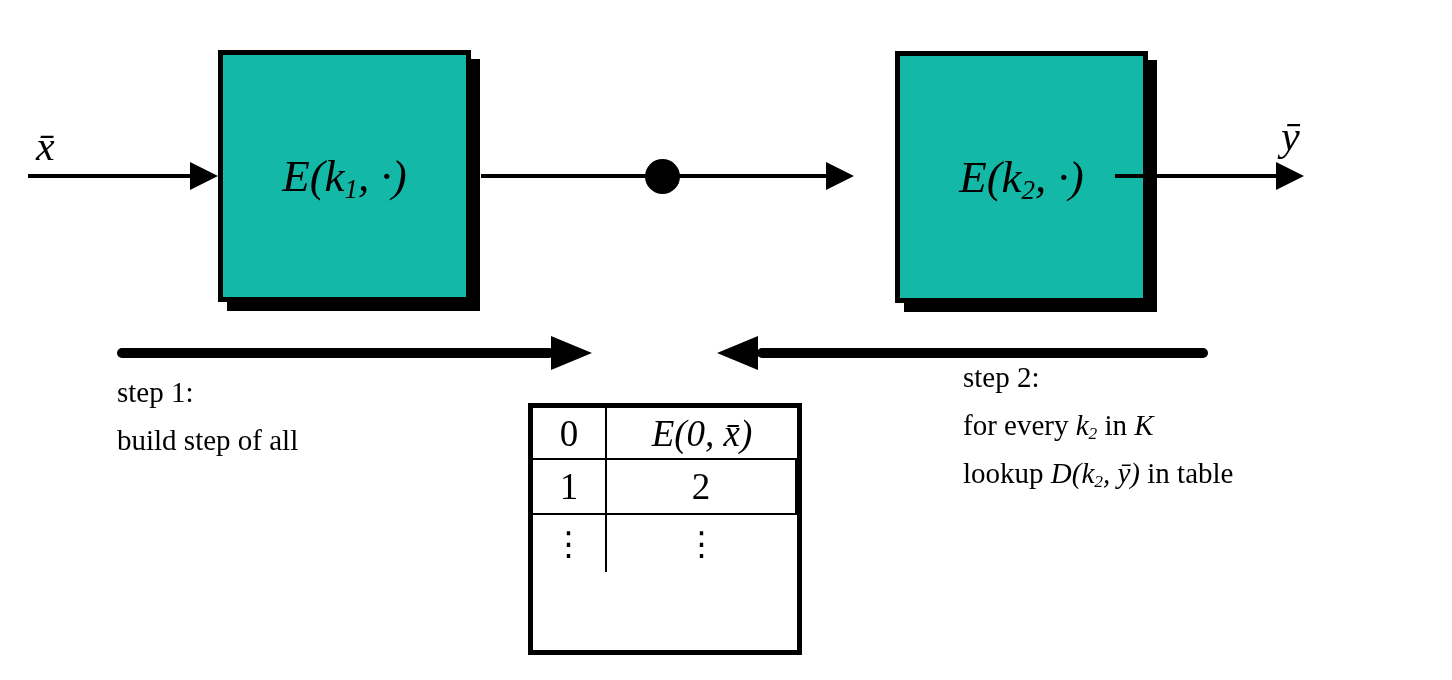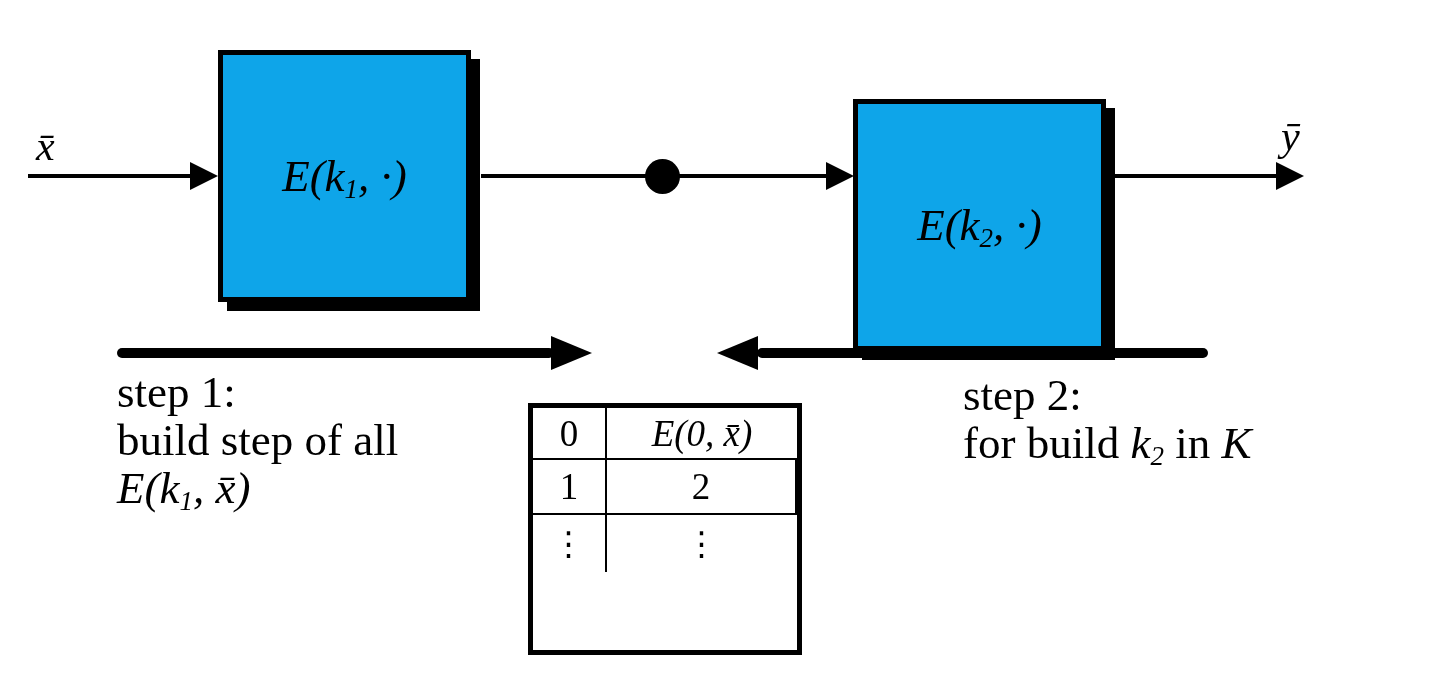--- a/index.html
+++ b/index.html
@@ -13,29 +13,29 @@
     overflow: hidden;
   }
 
   
   .enc-box {
     position: absolute;
     box-sizing: border-box;
     width: 253px;
     height: 252px;
     border: 5px solid #000;
-    background: #0ea5e9;
+    background: #14b8a6;
     box-shadow: 9px 9px 0 0 #000;
     display: flex;
     align-items: center;
     justify-content: center;
     font-size: 45px;
   }
   .box-1 { left: 218px; top: 50px; }
-  .box-2 { left: 853px; top: 51px; margin-top: 48px; }
+  .box-2 { left: 895px; top: 51px; }
 
   .math { font-style: italic; }
   sub.msub {
     font-size: 0.6em;
     line-height: 0;
     vertical-align: baseline;
     position: relative;
     bottom: -0.25em;
   }
 
@@ -70,23 +70,23 @@
   .fat-2 { left: 757px; width: 451px; }
   .fat-head {
     position: absolute; top: 336px; width: 0; height: 0;
     border-top: 17px solid transparent;
     border-bottom: 17px solid transparent;
   }
   .fat-head-right { left: 551px; border-left: 41px solid #000; }
   .fat-head-left  { left: 717px; border-right: 41px solid #000; }
 
   
-  .note { position: absolute; font-size: 45px; line-height: 48px; white-space: nowrap; }
+  .note { position: absolute; font-size: 29px; line-height: 48px; white-space: nowrap; }
   .note-1 { left: 117px; top: 368px; }
-  .note-2 { left: 963px; top: 371px; font-family: Liberation Serif, serif; }
+  .note-2 { left: 963px; top: 353px; font-family: Liberation Serif, serif; }
 
   
   .lookup-table {
     position: absolute; left: 528px; top: 403px;
     width: 274px; height: 252px;
     box-sizing: border-box;
     border: 5px solid #000;
     display: grid;
     grid-template-columns: 74px 1fr;
     grid-template-rows: 52px 55px 57px 1fr;
@@ -129,26 +129,26 @@
 
   <div class="fat-shaft fat-1"></div>
   <div class="fat-head fat-head-right"></div>
 
   <div class="fat-head fat-head-left"></div>
   <div class="fat-shaft fat-2"></div>
 
   <div class="note note-1">
     <div>step 1:</div>
     <div>build step of all</div>
-    <div class="math"><span>E(k</span><sub class="msub">1</sub><span>, x̄)</span></div>
   </div>
 
   <div class="note note-2">
     <div>step 2:</div>
-    <div><span>for build </span><span class="math"><span>k</span><sub class="msub">2</sub></span><span> in </span><span class="math">K</span></div>
+    <div><span>for every </span><span class="math"><span>k</span><sub class="msub">2</sub></span><span> in </span><span class="math">K</span></div>
+    <div><span>lookup </span><span class="math"><span>D(k</span><sub class="msub">2</sub><span>, ȳ)</span></span><span> in table</span></div>
   </div>
 
   <div class="lookup-table">
     <div class="cell c1 r1">0</div>
     <div class="cell c2 r1 math">E(0, x̄)</div>
     <div class="cell c1 r2">1</div>
     <div class="cell c1 r3">2</div>
     <div class="cell c1 r4">⋮</div>
     <div class="cell c2 r4">⋮</div>
   </div>

